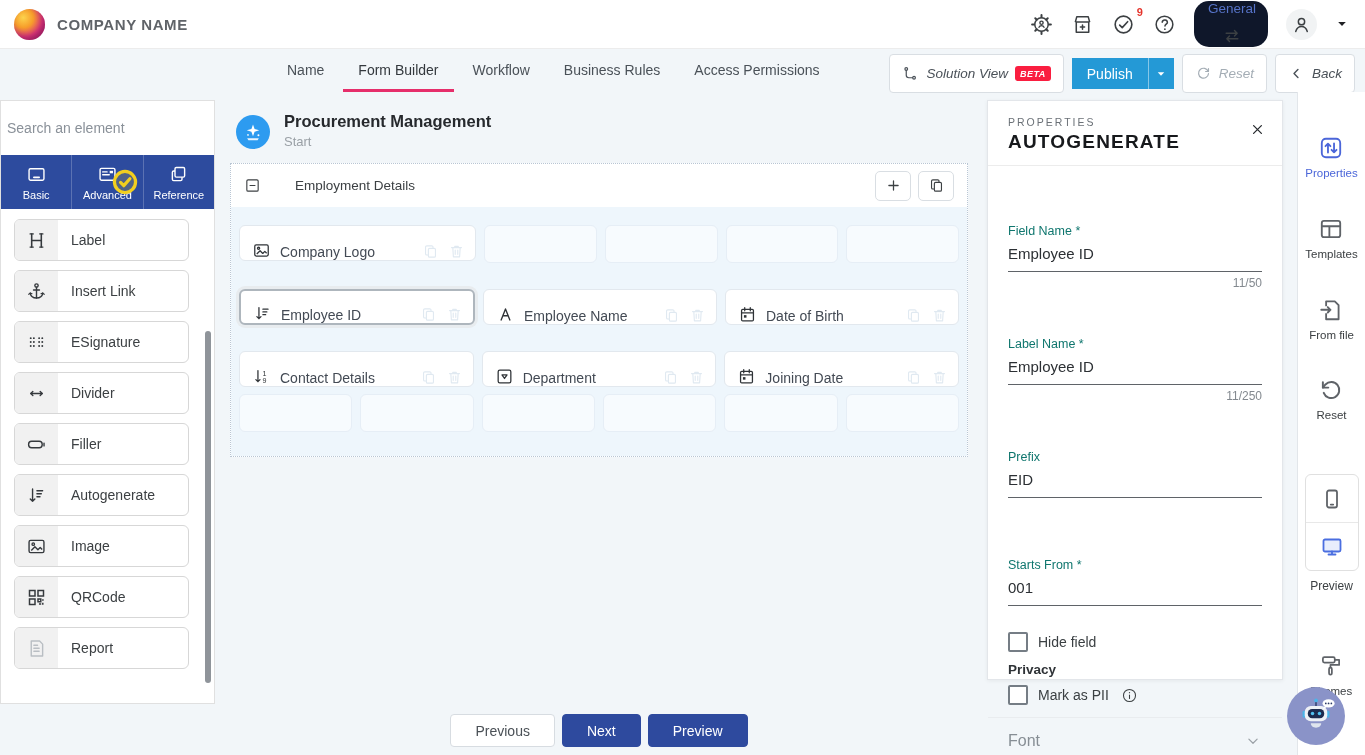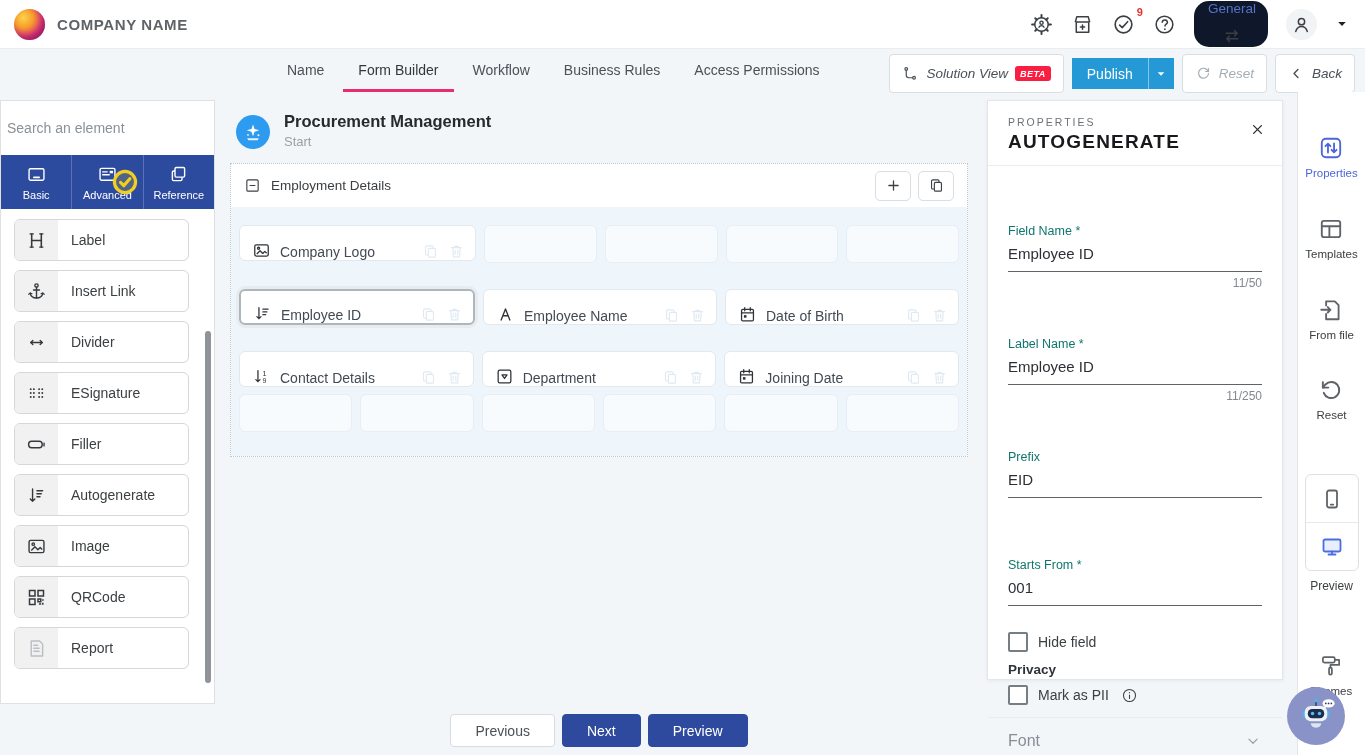--- a/index.html
+++ b/index.html
@@ -77,21 +77,21 @@
   .canvas-title{position:absolute;left:236px;top:112px;display:flex;gap:14px;align-items:flex-end;}
   .ct-ic{width:34px;height:34px;border-radius:50%;background:#2d9bf0;display:flex;align-items:center;justify-content:center;color:#fff;}
   .ct-ic svg{width:20px;height:20px;}
   .ct-title{font-size:16.5px;font-weight:bold;color:#26292d;}
   .ct-sub{font-size:13px;color:#9aa0a6;margin-top:3px;}
   .form-canvas{position:absolute;left:230px;top:163px;width:738px;height:294px;background:#fff;
     border:1px dotted #b9c6d4;box-sizing:border-box;}
   .sec-head{height:43px;display:flex;align-items:center;padding:0 13px;background:#fff;}
   .collapse{width:17px;height:17px;color:#3c4043;margin-right:10px;cursor:pointer;}
   .collapse svg{width:17px;height:17px;}
-  .sec-title{font-size:13.5px;color:#3c4043;flex:1;}
+  .sec-title{font-size:13.5px;color:#3c4043;flex:1;margin-left:24px;}
   .sec-actions{display:flex;gap:7px;}
   .sec-btn{width:36px;height:30px;border:1px solid #d9dee3;border-radius:5px;background:#fff;display:flex;
     align-items:center;justify-content:center;color:#3c4043;cursor:pointer;}
   .sec-btn svg{width:17px;height:17px;}
   .rows-area{background:#eef6fc;height:249px;box-sizing:border-box;padding:18px 8px 0 8px;}
   .frow{display:flex;gap:8px;margin-bottom:26px;}
   .frow:nth-child(3){margin-bottom:7px;}
   .chip{height:36px;background:#fff;border:1px solid #e2e8ee;border-radius:6px;display:flex;align-items:flex-end;
     padding:12px 10px 0 12px;box-sizing:border-box;cursor:pointer;}
   .chip.grow{flex:1;}
@@ -313,45 +313,45 @@
             <circle cx="12" cy="5.2" r="1.9"></circle>
             <path d="M12 7.1V19.4M8.6 10.2h6.8"></path>
             <path d="M4.8 13.8c.6 3.4 3.5 5.6 7.2 5.6s6.6-2.2 7.2-5.6"></path>
             <path d="M4.8 13.8l-1.6 1.4M4.8 13.8l2.1.7M19.2 13.8l1.6 1.4M19.2 13.8l-2.1.7" stroke-width="1.3"></path>
           </svg>
         </span>
         <span class="el-label">Insert Link</span>
       </div>
       <div class="el-item">
         <span class="el-ic">
-          <svg viewBox="0 0 24 24" fill="none" stroke="currentColor" stroke-width="1.6" stroke-linecap="round" stroke-linejoin="round">
-            <path d="M5.5 12h13"></path>
-            <path d="M7.8 9.7L5.5 12l2.3 2.3M16.2 9.7l2.3 2.3-2.3 2.3"></path>
-          </svg>
-        </span>
-        <span class="el-label">Divider</span>
-      </div>
-      <div class="el-item">
-        <span class="el-ic">
           <svg viewBox="0 0 24 24" fill="currentColor" stroke="none">
             <circle cx="5.4" cy="7" r="1.1"></circle>
             <circle cx="9" cy="7" r="1.1"></circle>
             <circle cx="5.4" cy="11.5" r="1.1"></circle>
             <circle cx="9" cy="11.5" r="1.1"></circle>
             <circle cx="5.4" cy="16" r="1.1"></circle>
             <circle cx="9" cy="16" r="1.1"></circle>
             <circle cx="15" cy="7" r="1.1"></circle>
             <circle cx="18.6" cy="7" r="1.1"></circle>
             <circle cx="15" cy="11.5" r="1.1"></circle>
             <circle cx="18.6" cy="11.5" r="1.1"></circle>
             <circle cx="15" cy="16" r="1.1"></circle>
             <circle cx="18.6" cy="16" r="1.1"></circle>
           </svg>
         </span>
         <span class="el-label">ESignature</span>
+      </div>
+      <div class="el-item">
+        <span class="el-ic">
+          <svg viewBox="0 0 24 24" fill="none" stroke="currentColor" stroke-width="1.6" stroke-linecap="round" stroke-linejoin="round">
+            <path d="M5.5 12h13"></path>
+            <path d="M7.8 9.7L5.5 12l2.3 2.3M16.2 9.7l2.3 2.3-2.3 2.3"></path>
+          </svg>
+        </span>
+        <span class="el-label">Divider</span>
       </div>
       <div class="el-item">
         <span class="el-ic">
           <svg viewBox="0 0 24 24" fill="none" stroke="currentColor" stroke-width="1.6">
             <rect x="3" y="8.3" width="15.5" height="7.4" rx="3.4"></rect>
             <path d="M20.6 10.4v3.2" stroke-linecap="round"></path>
           </svg>
         </span>
         <span class="el-label">Filler</span>
       </div>

